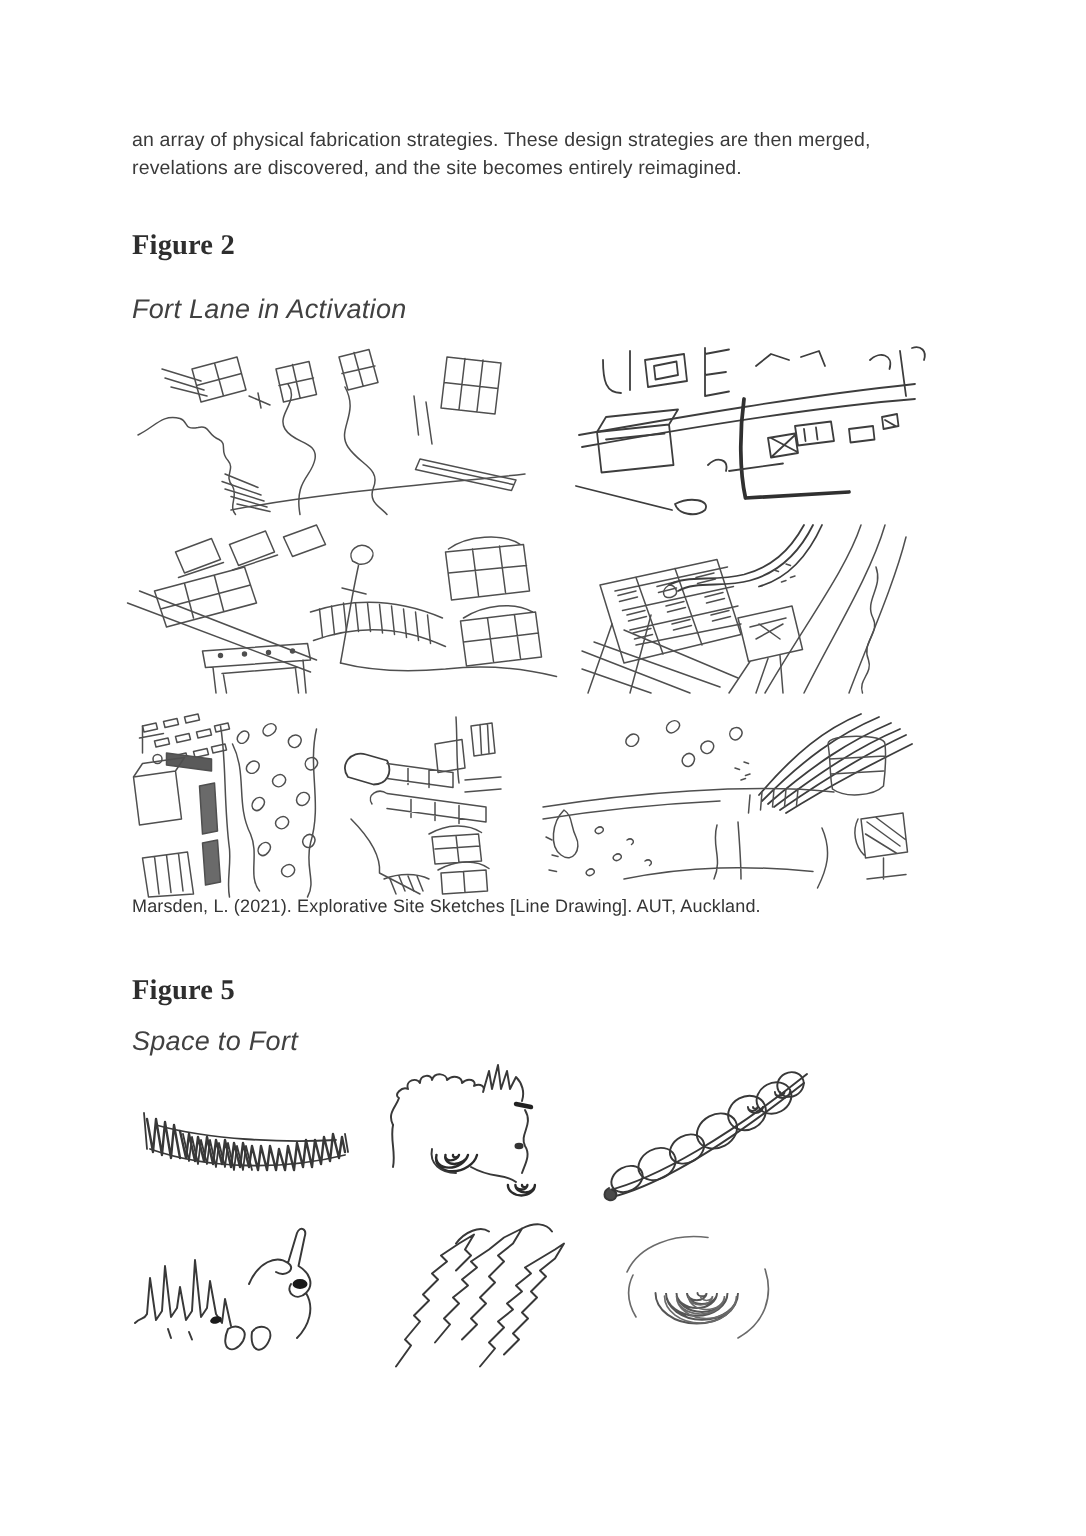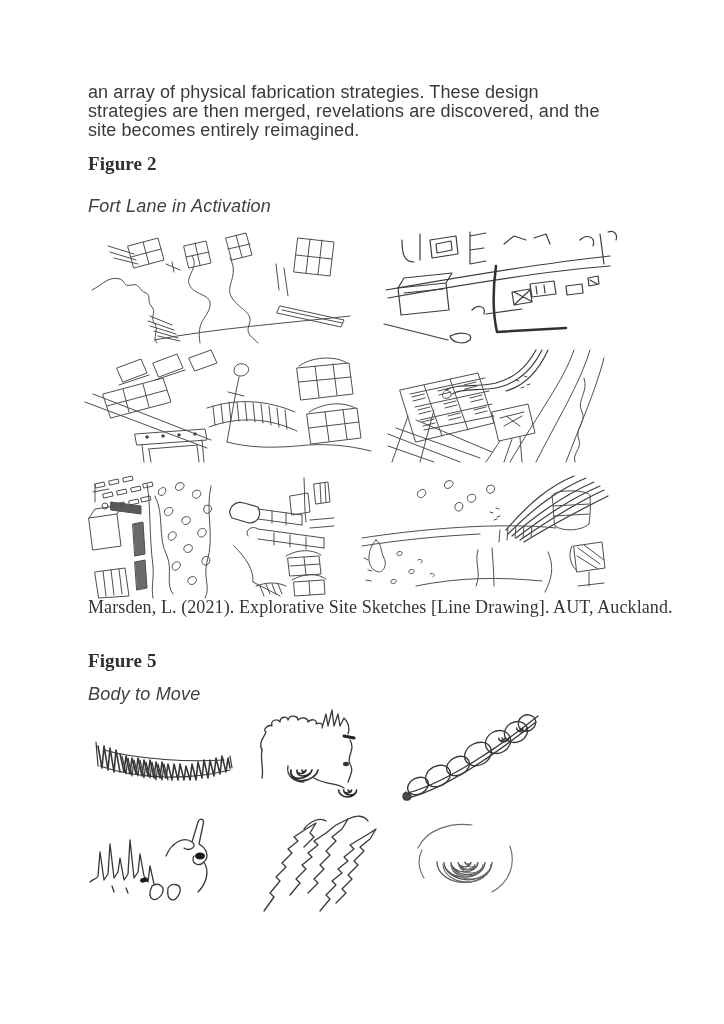--- a/index.html
+++ b/index.html
@@ -1,22 +1,22 @@
 <!DOCTYPE html>
 <html><head>
 <meta charset="utf-8">
 <style>
   html,body{margin:0;padding:0;background:#ffffff;}
   .page{position:relative;width:724px;height:1024px;background:#ffffff;overflow:hidden;
         font-family:"Liberation Sans",sans-serif;}
   .body-text{position:absolute;left:88px;top:83px;width:518px;margin:0;
-             font-size:18px;line-height:19px;color:#3a3a3a;letter-spacing:.1px;}
+             font-size:13px;line-height:19px;color:#3a3a3a;letter-spacing:.1px;}
   .fig-label{position:absolute;left:88px;font-size:19px;font-weight:bold;color:#2e2e2e;letter-spacing:.1px;font-family:Liberation Serif, serif;}
   .fig-caption{position:absolute;left:88px;font-size:18px;font-style:italic;color:#414141;letter-spacing:.2px;}
-  .credit{position:absolute;left:88px;width:600px;font-size:18px;color:#353535;letter-spacing:.1px;font-family:Liberation Serif, serif;}
+  .credit{position:absolute;left:88px;width:600px;font-size:12px;color:#353535;letter-spacing:.1px;}
   svg.sk{position:absolute;overflow:visible;}
   svg.sk *{vector-effect:non-scaling-stroke;}
   .ink{stroke:#4f4f4f;stroke-width:1;fill:none;stroke-linecap:round;stroke-linejoin:round;}
   .ink2{stroke:#3d3d3d;stroke-width:1.2;fill:none;stroke-linecap:round;stroke-linejoin:round;}
   .ink3{stroke:#383838;stroke-width:1.3;fill:none;stroke-linecap:round;stroke-linejoin:round;}
   .heavy{stroke:#303030;stroke-width:2.5;fill:none;stroke-linecap:round;stroke-linejoin:round;}
 </style>
 </head>
 <body>
 
@@ -156,21 +156,21 @@
       <path d="M130,38 l3,1 M136,34 l3,1 M140,42 l-3,1 M134,46 l3,-1"></path>
       <path d="M140,56 L139,68 M148,54 L147,66 M156,52 L155,64 M164,52 L163,64 M172,52 L171,63"></path>
       <path d="M56,112 C100,103 140,103 182,107 M188,78 C195,94 191,106 185,118 M118,76 C114,90 122,98 116,112 M132,74 C133,88 134,100 134,112"></path>
       <path d="M4,84 l4,2 M8,96 l4,1 M6,106 l5,1"></path>
     </g>
   </svg>
 
   <div class="credit" style="top:597px">Marsden, L. (2021). Explorative Site Sketches [Line Drawing]. AUT, Auckland.</div>
 
   <div class="fig-label" style="top:650px">Figure 5</div>
-  <div class="fig-caption" style="top:684px">Body to Move</div>
+  <div class="fig-caption" style="top:684px">Space to Fort</div>
 
   <svg class="sk" style="left:90px;top:716px" width="150" height="84" viewBox="0 0 150 84">
     <g class="ink3">
       <path stroke-width="1.6" d="M8,30 L12,52 L14,30 L18,54 L20,32 L24,56 L26,34 L30,56"></path>
       <path stroke-width="1.6" d="M30,38 L34,56 L36,40 L40,58 L42,42 L46,58 L48,42 L52,60 L54,44 L58,60 L60,44 L64,62 L66,46 L70,62 L72,46 L76,62 L78,48 L82,64 L84,48 L88,64 L90,48 L94,64 L96,50 L100,64 L102,48 L106,64 L108,46 L112,62 L114,44 L118,62 L120,44 L124,60 L126,42 L130,58 L132,40 L136,56 L138,42 L140,52"></path>
       <path stroke-width="1.2" d="M32,40 L36,58 L38,42 L42,60 L44,44 L48,60 L50,44 L54,62 L56,46 L60,62 L62,46 L66,64 L68,48 L72,64 L74,48 L78,64"></path>
       <path stroke-width="1.2" d="M10,50 C50,64 100,64 140,54 M14,34 C50,44 100,46 134,44"></path>
       <path stroke-width="1.2" d="M6,26 L8,50 M140,40 L142,52"></path>
     </g>
   </svg>

